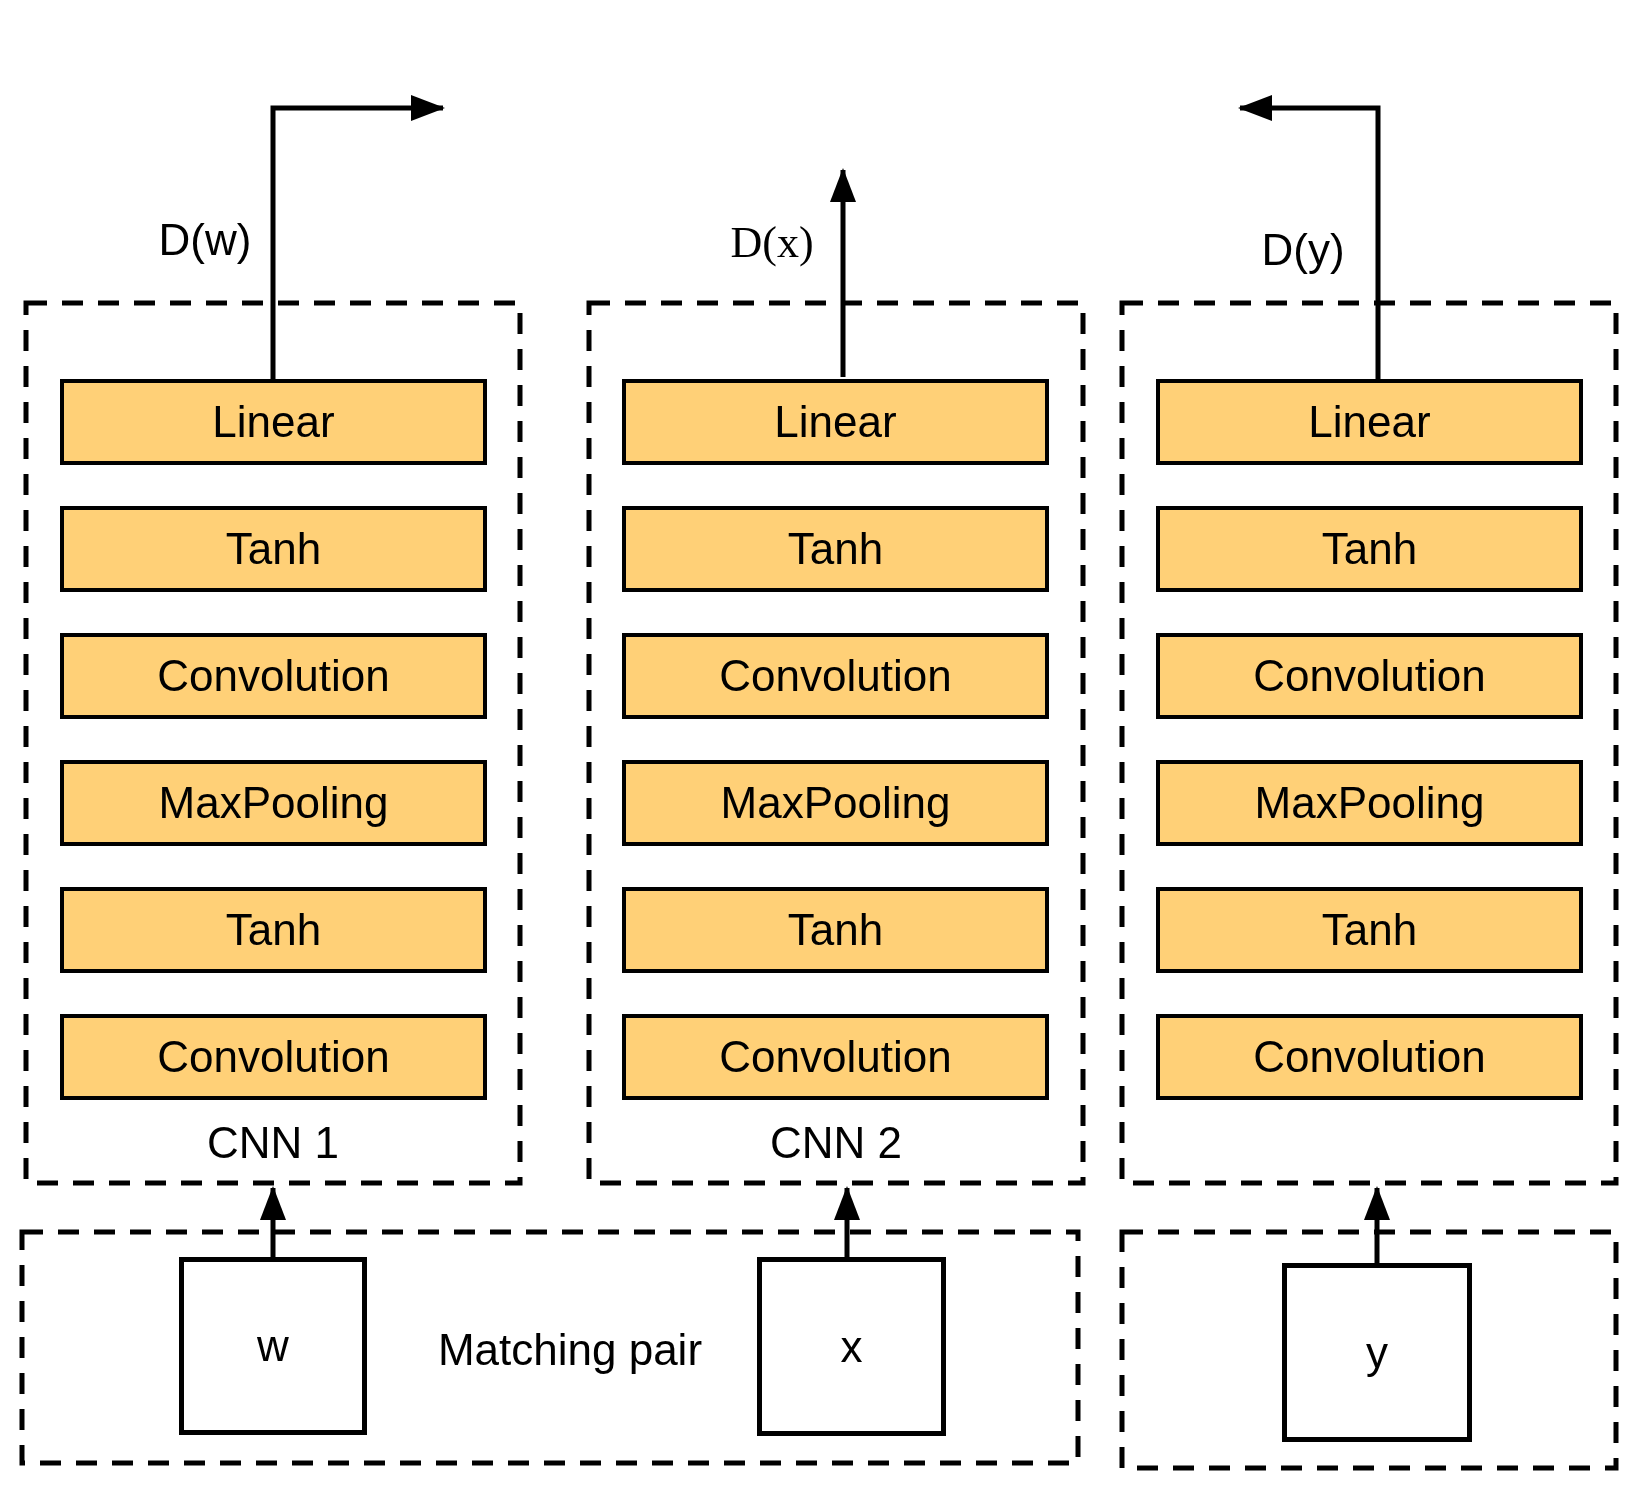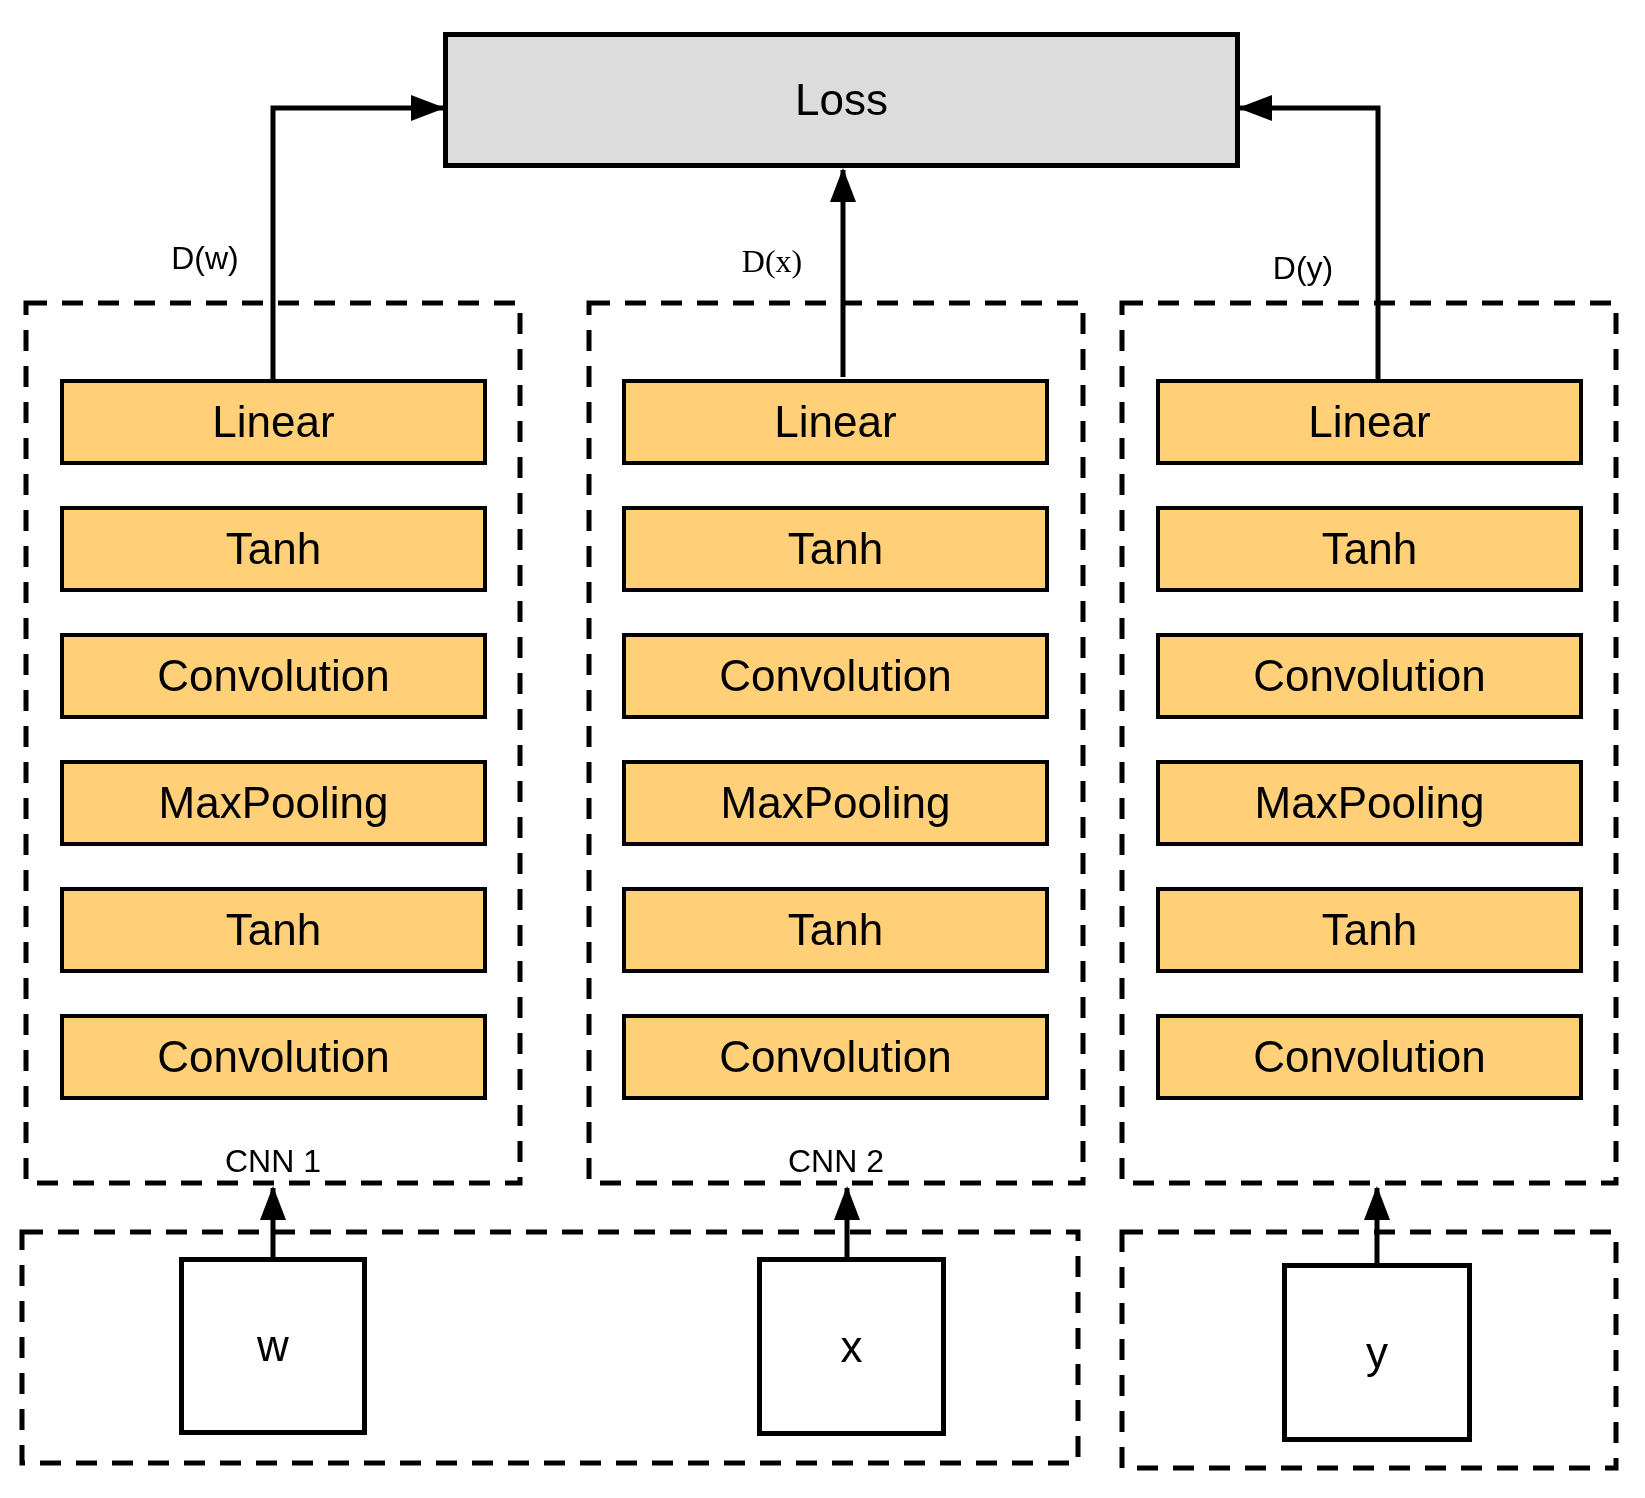--- a/index.html
+++ b/index.html
@@ -34,23 +34,22 @@
     border:4px solid var(--line);
     width:427px;height:86px;
   }
   .inputbox{
     border:5px solid var(--line);
     background:var(--bg);
   }
   .plainlabel{
     position:absolute;
     display:flex;align-items:center;justify-content:center;
-    font-size:32px;line-height:1;
+    font-size:44px;line-height:1;
     background:transparent;
-    margin-top:18px;
   }
 </style>
 </head>
 <body>
 
 <div class="canvas">
 
   <svg width="1645" height="1498" viewBox="0 0 1645 1498">
     <defs>
       <marker id="arrow" markerUnits="userSpaceOnUse" markerWidth="34" markerHeight="26" refX="32" refY="13" orient="auto">
@@ -67,21 +66,20 @@
 
     <path d="M 273 379 L 273 108 L 443 108" style="fill:none;stroke:var(--line);stroke-width:5;" marker-end="url(#arrow)"></path>
     <path d="M 843 377 L 843 170" style="fill:none;stroke:var(--line);stroke-width:5;" marker-end="url(#arrow)"></path>
     <path d="M 1378 380 L 1378 108 L 1240 108" style="fill:none;stroke:var(--line);stroke-width:5;" marker-end="url(#arrow)"></path>
 
     <path d="M 273 1257 L 273 1188" style="fill:none;stroke:var(--line);stroke-width:5;" marker-end="url(#arrow)"></path>
     <path d="M 847 1257 L 847 1188" style="fill:none;stroke:var(--line);stroke-width:5;" marker-end="url(#arrow)"></path>
     <path d="M 1377 1263 L 1377 1188" style="fill:none;stroke:var(--line);stroke-width:5;" marker-end="url(#arrow)"></path>
   </svg>
 
-  <div class="node loss" style="left:443px;top:32px;width:797px;height:136px;">Loss</div>
 
   <div class="plainlabel" style="left:125px;top:214px;width:160px;height:52px;">D(w)</div>
   <div class="plainlabel" style="left:692px;top:217px;width:160px;height:52px;font-family:Liberation Serif, serif;">D(x)</div>
   <div class="plainlabel" style="left:1223px;top:224px;width:160px;height:52px;">D(y)</div>
 
   <div class="node layer" style="left:60px;top:379px;">Linear</div>
   <div class="node layer" style="left:60px;top:506px;">Tanh</div>
   <div class="node layer" style="left:60px;top:633px;">Convolution</div>
   <div class="node layer" style="left:60px;top:760px;">MaxPooling</div>
   <div class="node layer" style="left:60px;top:887px;">Tanh</div>
@@ -100,14 +98,15 @@
   <div class="node layer" style="left:1156px;top:506px;">Tanh</div>
   <div class="node layer" style="left:1156px;top:633px;">Convolution</div>
   <div class="node layer" style="left:1156px;top:760px;">MaxPooling</div>
   <div class="node layer" style="left:1156px;top:887px;">Tanh</div>
   <div class="node layer" style="left:1156px;top:1014px;">Convolution</div>
 
   <div class="node inputbox" style="left:179px;top:1257px;width:188px;height:178px;">w</div>
   <div class="node inputbox" style="left:757px;top:1257px;width:189px;height:179px;">x</div>
   <div class="node inputbox" style="left:1282px;top:1263px;width:190px;height:179px;">y</div>
 
+  <div class="plainlabel" style="left:370px;top:1322px;width:400px;height:56px;">Matching pair</div>
 
 </div>
 
 </body></html>

